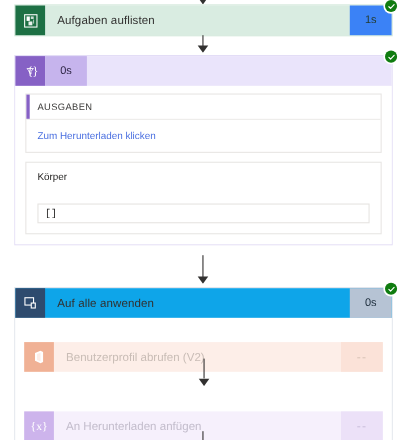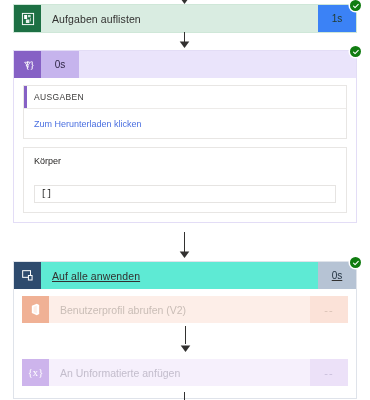--- a/index.html
+++ b/index.html
@@ -176,36 +176,36 @@
     display: flex;
     align-items: center;
     padding: 0 6px;
     font-family: "Liberation Mono", monospace;
     font-size: 9px;
     color: #1b1a19;
   }
 
   
   #card-apply-to-each { top: 261px; border-color: #dfe3ea; }
-  #card-apply-to-each .card-head { background: #5eead4; text-decoration: underline; }
+  #card-apply-to-each .card-head { background: #0ea5e9; }
   #card-apply-to-each .card-icon { background: #2e4b6e; }
   #card-apply-to-each .card-duration { background: #b6c3d4; color:#20303f;}
 
   .loop-body {
     background: #ffffff;
     padding: 2px 8px 12px 8px;
     position: relative;
   }
 
   
   .nested-card {
     display: flex;
     align-items: stretch;
     height: 27px;
-    margin-top: 5px;
+    margin-top: 20px;
   }
   .nested-icon {
     width: 27px;
     min-width: 27px;
     display:flex;
     align-items:center;
     justify-content:center;
   }
   .nested-title {
     flex: 1 1 auto;
@@ -370,21 +370,21 @@
           <path d="M5.5 8 L0.7 1.4 L10.3 1.4 Z" fill="#323130"></path>
         </svg>
       </div>
 
       <div class="nested-card" id="nested-append-array" style="margin-top:36px;">
         <div class="nested-icon">
           <svg viewBox="0 0 20 20" width="17" height="17" aria-hidden="true">
             <text x="10" y="14.4" text-anchor="middle" font-family="'Liberation Serif',serif" font-size="12.5" fill="#ffffff">{x}</text>
           </svg>
         </div>
-        <div class="nested-title">An Unformatierte anfügen</div>
+        <div class="nested-title">An Herunterladen anfügen</div>
         <div class="nested-dur">--</div>
       </div>
 
     </div>
   </div>
 
   <div class="connector" style="top:392px;height:8px;"></div>
 
 </div>
 

